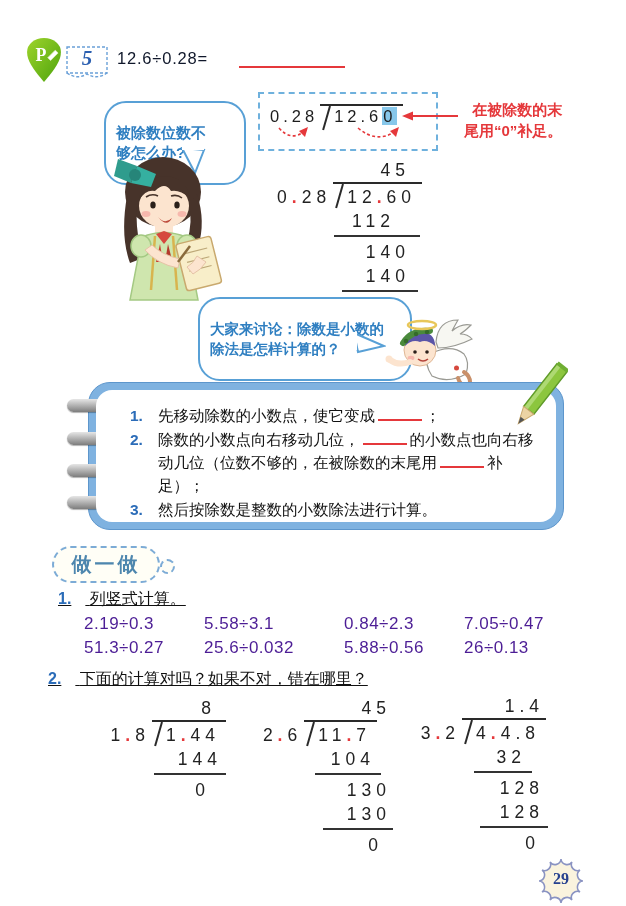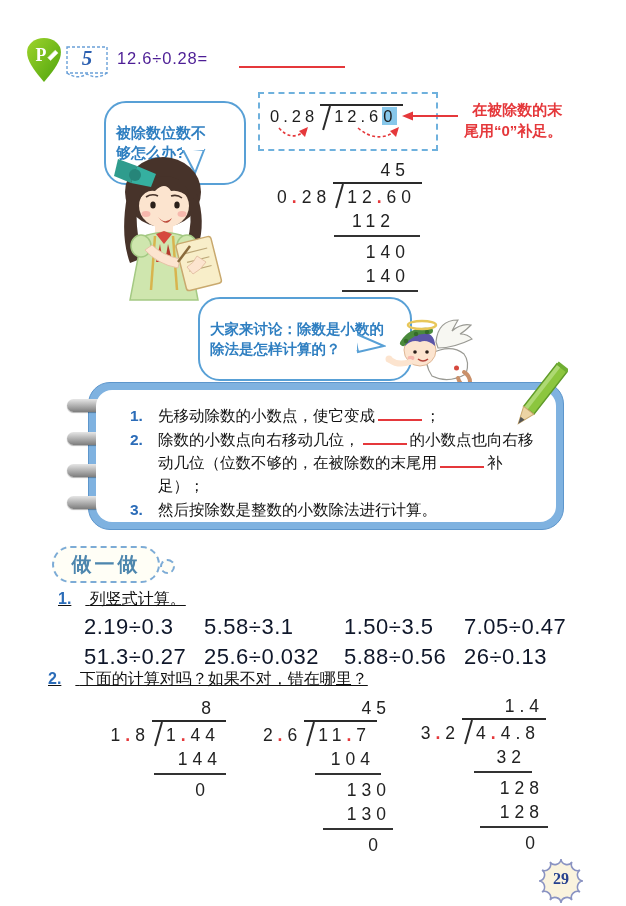--- a/index.html
+++ b/index.html
@@ -1,21 +1,21 @@
 <!DOCTYPE html>
 <html><head>
 <meta charset="utf-8">
 <style>
   html,body{margin:0;padding:0;background:#e9e9e9;}
   #canvas{position:relative;width:626px;height:906px;background:#ffffff;margin:0 auto;
           font-family:"Liberation Sans",sans-serif;color:#1c1c1c;overflow:hidden;}
   .abs{position:absolute;}
 
   
-  .equation{font-size:16.5px;letter-spacing:0.8px;color:#4c1d95;}
+  .equation{font-size:16.5px;letter-spacing:0.8px;color:#0f172a;}
   .eq-underline{height:2px;background:#e5383b;}
   .book-badge{width:46px;height:38px;}
   .book-num{position:absolute;left:0;top:3px;width:46px;text-align:center;
             font-family:"Liberation Serif",serif;font-weight:bold;font-style:italic;
             font-size:21px;color:#2b5fb0;}
 
   
   .bubble{border:2px solid #58a0d6;border-radius:22px;background:#fff;
           color:#2f7fc1;font-weight:bold;padding:20px 10px;}
   .bubble .bl{display:block;}
@@ -54,21 +54,21 @@
   .blank{display:inline-block;width:44px;height:13px;border-bottom:2px solid #e5383b;margin:0 3px;}
 
   
   .tag{border:2px dashed #7cabd6;border-radius:19px;background:#fffef6;color:#4d86ae;
        font-weight:bold;font-size:20px;letter-spacing:3px;text-align:center;line-height:33px;}
   .tag-dot{position:absolute;right:-17px;top:11px;width:11px;height:11px;border:2px dashed #7cabd6;
        border-radius:50%;background:#fffef6;}
   .qline{font-size:16px;color:#111;text-decoration:underline;}
   .qnum{color:#2b6cb8;font-weight:bold;margin-right:14px;}
   .pgrid{display:grid;grid-template-columns:120px 140px 120px auto;row-gap:4px;
-         font-size:22px;letter-spacing:0.5px;color:#0f172a;}
+         font-size:17px;letter-spacing:0.5px;color:#4c1d95;}
 
   
   .badge-num{position:absolute;left:0;top:14px;width:50px;text-align:center;
              font-family:"Liberation Serif",serif;font-weight:bold;font-size:16px;color:#27418f;}
 </style>
 </head>
 <body>
 
 <div id="canvas">
 
@@ -239,21 +239,21 @@
     <span class="tag-dot"></span>
   </div>
 
   <div class="abs qline" style="left:58px;top:589px">
     <span class="qnum">1.</span>
     <span>列竖式计算。</span>
   </div>
   <div class="abs pgrid" style="left:84px;top:614px">
     <span>2.19÷0.3</span>
     <span>5.58÷3.1</span>
-    <span>1.50÷3.5</span>
+    <span>0.84÷2.3</span>
     <span>7.05÷0.47</span>
     <span>51.3÷0.27</span>
     <span>25.6÷0.032</span>
     <span>5.88÷0.56</span>
     <span>26÷0.13</span>
   </div>
 
   <div class="abs qline" style="left:48px;top:669px">
     <span class="qnum">2.</span>
     <span>下面的计算对吗？如果不对，错在哪里？</span>

